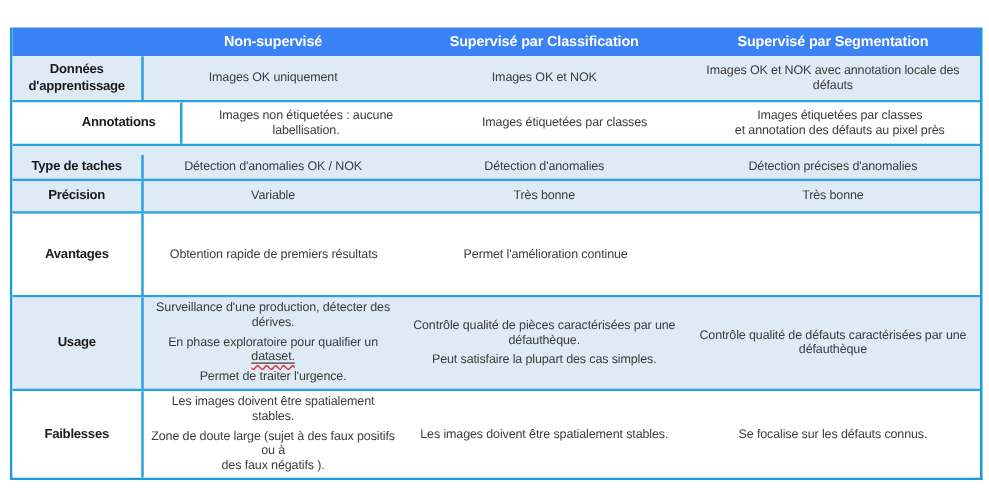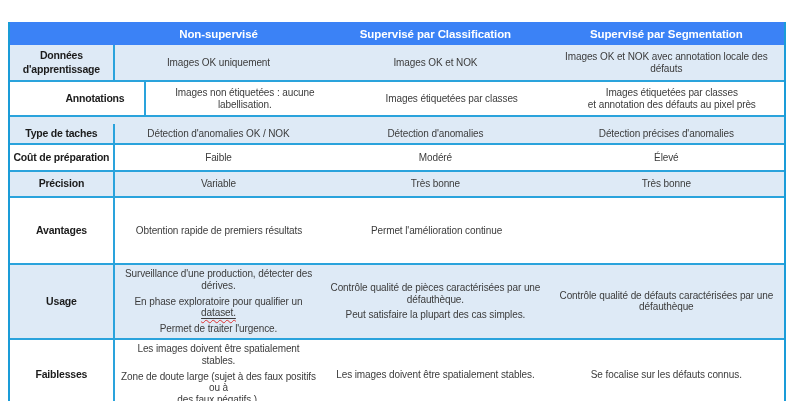--- a/index.html
+++ b/index.html
@@ -140,32 +140,20 @@
         <p>Détection d'anomalies OK / NOK</p>
       </div>
     <div class="cell c2">
         <p>Détection d'anomalies</p>
       </div>
     <div class="cell c3">
         <p>Détection précises d'anomalies</p>
       </div>
   </div>
 
-  <div class="row plain r-h3">
-    <div class="label c0">Coût de préparation</div>
-    <div class="cell c1">
-        <p>Faible</p>
-      </div>
-    <div class="cell c2">
-        <p>Modéré</p>
-      </div>
-    <div class="cell c3">
-        <p>Élevé</p>
-      </div>
-  </div>
 
   <div class="row alt r-h4">
     <div class="label c0">Précision</div>
     <div class="cell c1">
         <p>Variable</p>
       </div>
     <div class="cell c2">
         <p>Très bonne</p>
       </div>
     <div class="cell c3">

